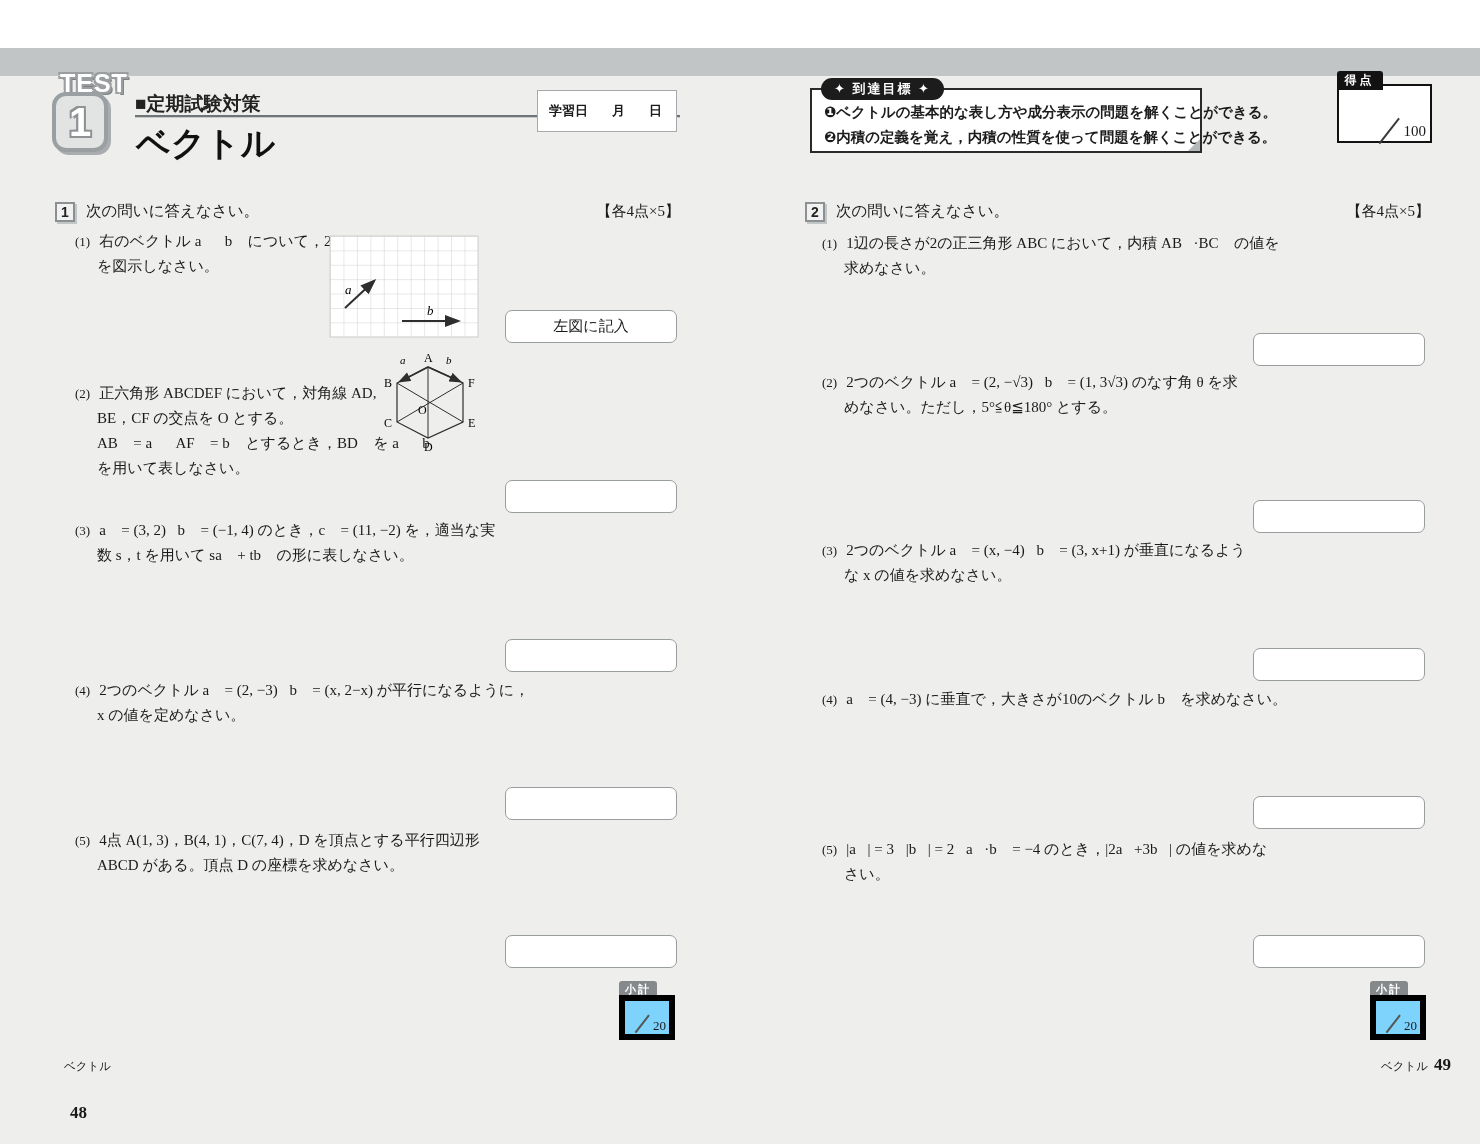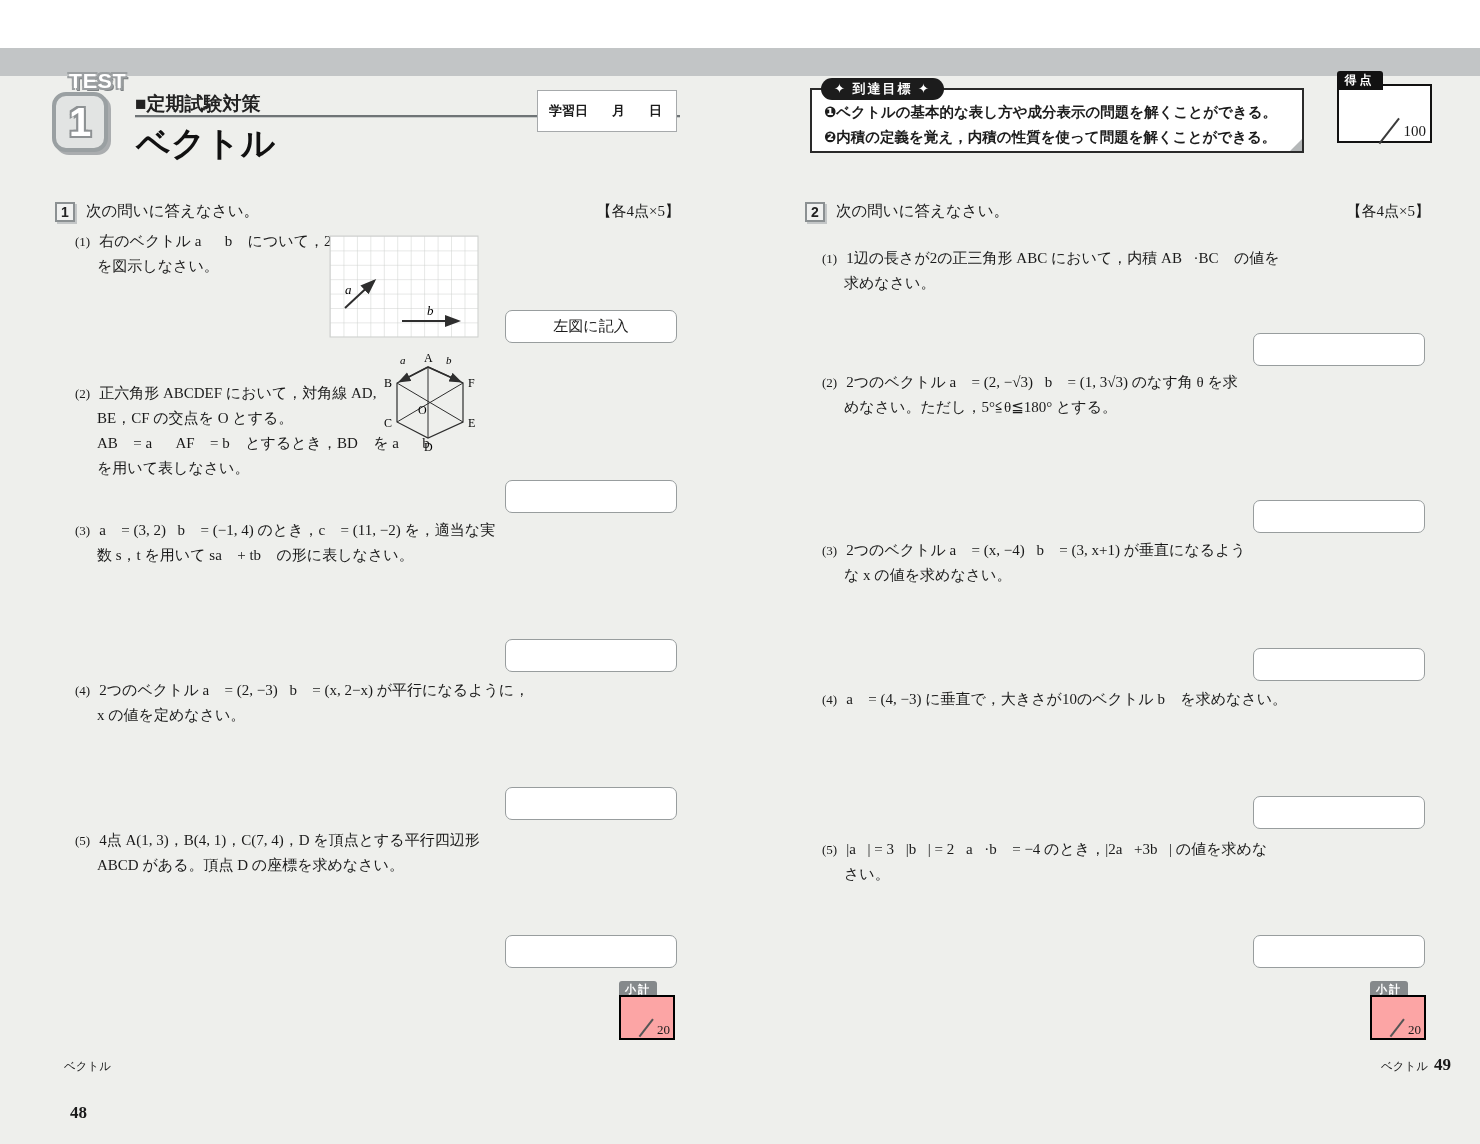--- a/index.html
+++ b/index.html
@@ -2,42 +2,42 @@
 <html><head>
 <meta charset="utf-8">
 <style>
   * { margin:0; padding:0; box-sizing:border-box; }
   body { width:1480px; height:1144px; background:#fff; font-family:"Liberation Serif","DejaVu Serif",serif; color:#1a1a1a; }
   .page { position:relative; width:1480px; height:1144px; background:#fff; overflow:hidden; }
   .content-bg { position:absolute; left:0; top:76px; width:1480px; height:1068px; background:#eeefec; }
   .band { position:absolute; left:0; top:48px; width:1480px; height:28px; background:#c2c5c6; }
 
   
-  .test-logo { position:absolute; left:69px; top:69px; font-family:"Liberation Sans","DejaVu Sans",sans-serif;
-    font-weight:900; font-size:21px; letter-spacing:1px; color:#fff;
+  .test-logo { position:absolute; left:60px; top:69px; font-family:"Liberation Sans","DejaVu Sans",sans-serif;
+    font-weight:900; font-size:25px; letter-spacing:1px; color:#fff;
     text-shadow:-2px -2px 0 #9a9ea0, 2px -2px 0 #9a9ea0, -2px 2px 0 #9a9ea0, 2px 2px 0 #9a9ea0, 3px 3px 0 #7d8183; }
   .test-badge { position:absolute; left:52px; top:92px; width:56px; height:60px; background:#e2e4e3;
     border:4px solid #9aa0a2; border-radius:14px; box-shadow:3px 3px 0 #aaadaf;
     display:flex; align-items:center; justify-content:center; }
   .test-badge span { font-family:"Liberation Sans","DejaVu Sans",sans-serif; font-weight:900; font-size:40px; color:#fff;
     text-shadow:-2px -2px 0 #8e9294, 2px -2px 0 #8e9294, -2px 2px 0 #8e9294, 2px 2px 0 #8e9294; }
 
   .category { position:absolute; left:135px; top:91px; font-family:"Liberation Sans","DejaVu Sans",sans-serif;
     font-weight:bold; font-size:19px; color:#222; }
   .rule { position:absolute; left:135px; top:115px; width:545px; height:3px;
     border-top:2px solid #6f7476; border-bottom:1px solid #c7cac9; }
   .title { position:absolute; left:136px; top:121px; font-family:"Liberation Sans","DejaVu Sans",sans-serif;
     font-weight:900; font-size:34px; color:#111; }
 
   .datebox { position:absolute; left:537px; top:90px; width:140px; height:42px; background:#fff;
     border:1px solid #a6a9ab; display:flex; align-items:center; justify-content:space-between;
     padding:0 14px 0 11px; font-family:"Liberation Sans","DejaVu Sans",sans-serif; font-weight:bold; font-size:13px; }
 
   
-  .goals { position:absolute; left:810px; top:88px; width:494px; height:65px; background:#fff;
+  .goals { position:absolute; left:810px; top:88px; width:392px; height:65px; background:#fff;
     border:2px solid #2a2a2a; }
   .goals-pill { position:absolute; left:9px; top:-12px; background:#1c1c1c; color:#fff; border-radius:12px;
     padding:2px 13px; font-family:"Liberation Sans","DejaVu Sans",sans-serif; font-weight:bold; font-size:13px; letter-spacing:2px; }
   .goal-line { position:absolute; left:12px; font-family:"Liberation Sans","DejaVu Sans",sans-serif;
     font-weight:bold; font-size:14.5px; color:#1c1c1c; white-space:nowrap; }
   .goal-1 { top:13px; } .goal-2 { top:38px; }
   .fold { position:absolute; right:0; bottom:0; width:0; height:0;
     border-left:12px solid transparent; border-bottom:12px solid #b5b8b9; }
 
   
@@ -65,21 +65,21 @@
   .item .indent { padding-left:22px; }
 
   
   .ansbox { position:absolute; width:172px; height:33px; background:#fff; border:1.5px solid #989d9e;
     border-radius:7px; display:flex; align-items:center; justify-content:center; font-size:15px; }
 
   
   .sub-tab { position:absolute; top:0; left:0; background:#85898b; color:#fff; border-radius:3px 3px 0 0;
     font-family:"Liberation Sans","DejaVu Sans",sans-serif; font-weight:bold; font-size:11px; letter-spacing:2px;
     padding:1px 6px; }
-  .sub-box { position:absolute; top:14px; left:0; width:56px; height:45px; background:#fca5a5; border:2px solid #000000; }
+  .sub-box { position:absolute; top:14px; left:0; width:56px; height:45px; background:#7dd3fc; border:6px solid #000000; }
   .sub-slash { position:absolute; right:16px; bottom:10px; width:22px; height:1.5px; background:#555; transform:rotate(-52deg); }
   .sub-max { position:absolute; right:3px; bottom:0; font-size:13px; }
   .subtotal { position:absolute; width:60px; height:60px; }
 
   
   svg { position:absolute; overflow:visible; }
   svg text { font-family:"Liberation Serif","DejaVu Serif",serif; }
 
   
   .foot-num { position:absolute; font-weight:bold; font-size:17px; }
@@ -206,21 +206,21 @@
       <span class="sub-max">20</span>
     </div>
   </div>
 
   <div class="phead" style="left:805px; top:201px; width:625px;">
     <div class="qnum">2</div>
     <div class="instr">次の問いに答えなさい。</div>
     <div class="points">【各4点×5】</div>
   </div>
 
-  <div class="item" style="left:822px; top:231px;margin-top:15px;">
+  <div class="item" style="left:822px; top:231px;">
     <div class="l"><span class="ino">(1)</span><span>1辺の長さが2の正三角形 ABC において，内積 AB⃗·BC⃗ の値を</span></div>
     <div class="l indent">求めなさい。</div>
   </div>
   <div class="ansbox" style="left:1253px; top:333px;"></div>
 
   <div class="item" style="left:822px; top:370px;">
     <div class="l"><span class="ino">(2)</span><span>2つのベクトル a⃗ = (2, −√3)，b⃗ = (1, 3√3) のなす角 θ を求</span></div>
     <div class="l indent">めなさい。ただし，5°≦θ≦180° とする。</div>
   </div>
   <div class="ansbox" style="left:1253px; top:500px;"></div>

